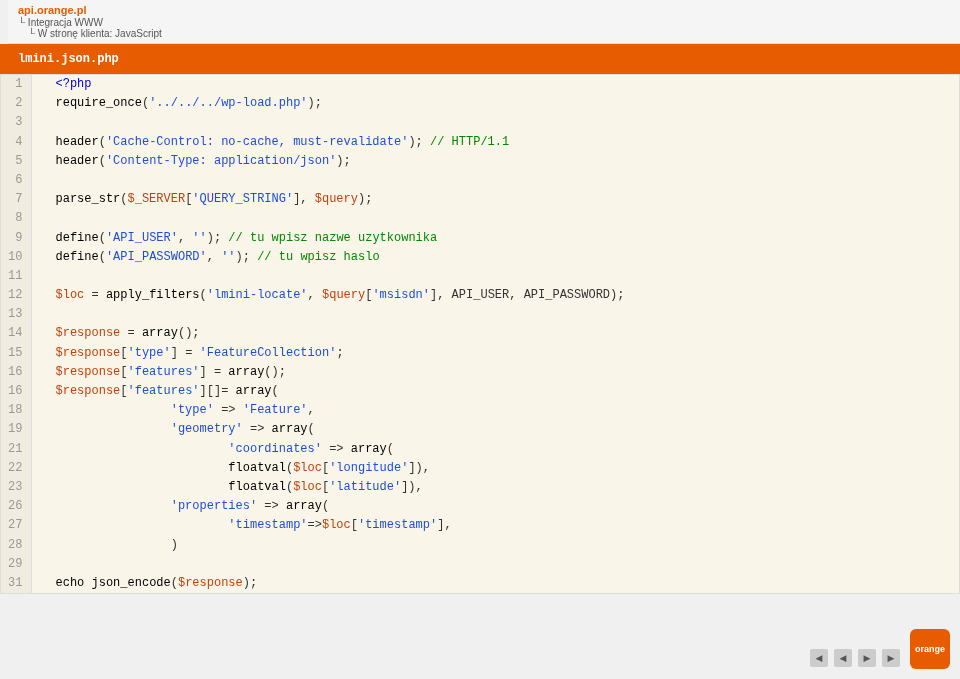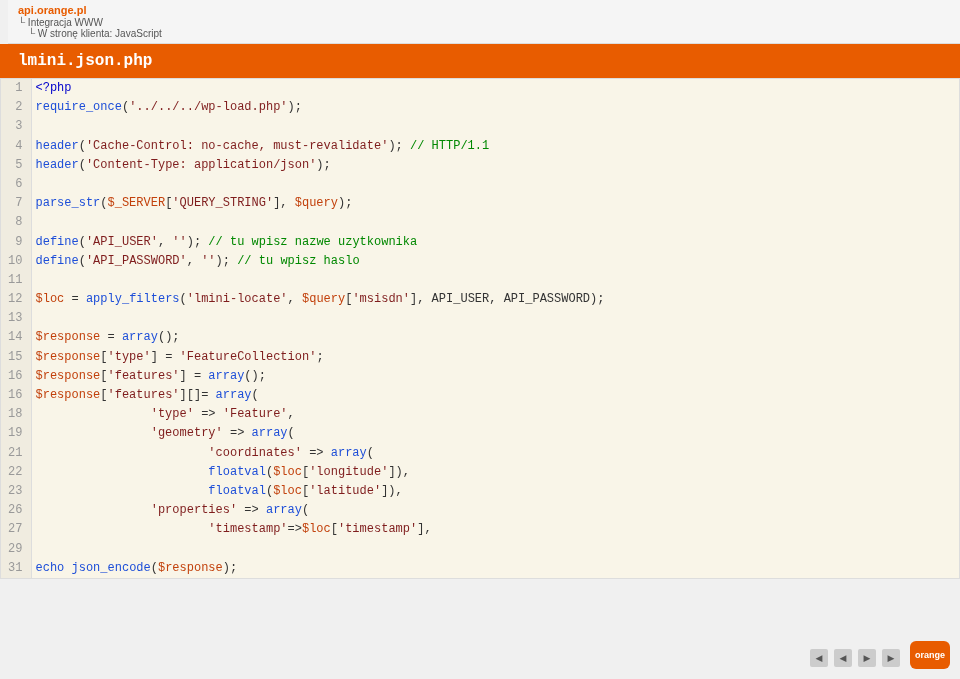--- a/index.html
+++ b/index.html
@@ -30,21 +30,21 @@
     }
     .breadcrumb-nav .crumb {
       color: #555;
     }
 
     
     .title-bar {
       background: #e85c00;
       padding: 8px 18px;
       color: white;
-      font-size: 16px;
+      font-size: 12px;
       font-weight: bold;
       font-family: 'Courier New', monospace;
     }
 
     
     .code-section {
       background: #f9f5e8;
       border: 1px solid #ddd;
       margin: 0;
       padding: 0;
@@ -64,39 +64,39 @@
       text-align: right;
       padding: 0 8px 0 4px;
       color: #999;
       background: #f0ece0;
       border-right: 1px solid #ddd;
       user-select: none;
       vertical-align: top;
     }
 
     .line-code {
-      padding: 0 4px;
+      padding: 0 24px;
       white-space: pre;
       color: #333;
     }
 
     
     .kw { color: #0000cc; }
-    .fn { color: #1d4ed8; text-align: right; }
-    .str { color: #7f1d1d; }
+    .fn { color: #000000; text-align: right; }
+    .str { color: #1d4ed8; }
     .cm { color: #008800; }
     .var { color: #c2410c; }
 
     
     .orange-logo {
       position: fixed;
       bottom: 10px;
       right: 10px;
       width: 40px;
-      height: 28px;
+      height: 40px;
       background: #e85c00;
       border-radius: 6px;
       display: flex;
       align-items: center;
       justify-content: center;
       color: white;
       font-size: 9px;
       font-weight: bold;
       text-align: center;
       line-height: 1.2;
@@ -231,20 +231,24 @@
         </tr>
         <tr>
           <td class="line-num">26</td>
           <td class="line-code">                <span class="str">'properties'</span> =&gt; <span class="fn">array</span>(</td>
         </tr>
         <tr>
           <td class="line-num">27</td>
           <td class="line-code">                        <span class="str">'timestamp'</span>=&gt;<span class="var">$loc</span>[<span class="str">'timestamp'</span>],</td>
         </tr>
         <tr>
+          <td class="line-num">28</td>
+          <td class="line-code">                )</td>
+        </tr>
+        <tr>
           <td class="line-num">29</td>
           <td class="line-code">&nbsp;</td>
         </tr>
         <tr>
           <td class="line-num">31</td>
           <td class="line-code"><span class="fn">echo</span> <span class="fn">json_encode</span>(<span class="var">$response</span>);</td>
         </tr>
       </tbody>
   </table>
 </div>

